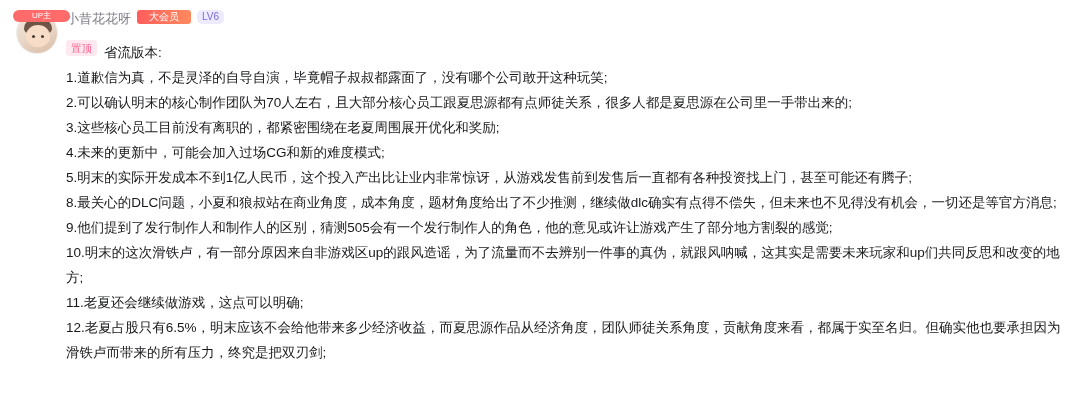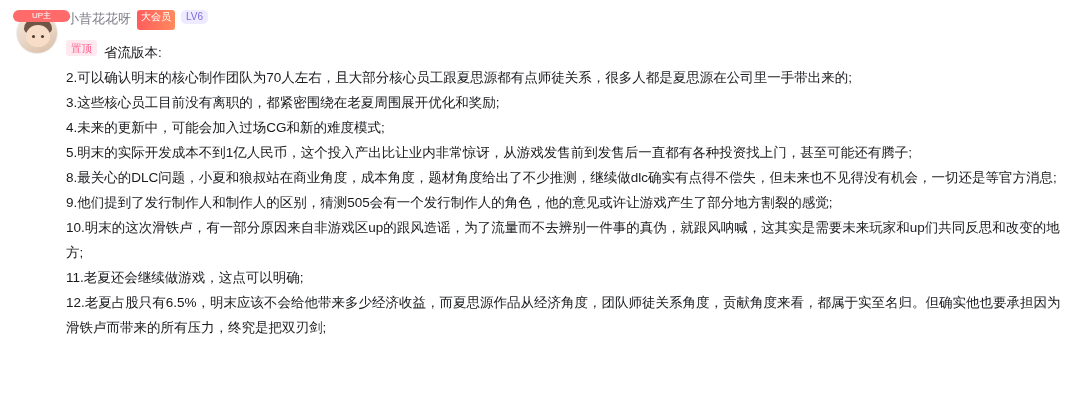--- a/index.html
+++ b/index.html
@@ -91,22 +91,22 @@
   }
   .user-name {
     font-size: 13px;
     color: #7a7a85;
     font-weight: 400;
   }
   .tag-red {
     display: inline-block;
     font-size: 10px;
     line-height: 14px;
-    height: 20px;
-    padding: 0 4px;
+    height: 14px;
+    padding: 0 12px;
     color: #ffffff;
     background: linear-gradient(90deg, #ff5d5d, #ff8a5d);
     border-radius: 3px;
   }
   .tag-level {
     display: inline-block;
     font-size: 10px;
     line-height: 14px;
     height: 14px;
     padding: 0 5px;
@@ -163,20 +163,21 @@
       <span class="user-name">小昔花花呀</span>
       <span class="tag-red">大会员</span>
       <span class="tag-level">LV6</span>
     </div>
 
     <div class="content">
       <div class="first-line">
         <span class="pin-badge">置顶</span>
         <span class="para">省流版本:</span>
       </div>
+      <p class="para">1.道歉信为真，不是灵泽的自导自演，毕竟帽子叔叔都露面了，没有哪个公司敢开这种玩笑;</p>
       <p class="para">2.可以确认明末的核心制作团队为70人左右，且大部分核心员工跟夏思源都有点师徒关系，很多人都是夏思源在公司里一手带出来的;</p>
       <p class="para">3.这些核心员工目前没有离职的，都紧密围绕在老夏周围展开优化和奖励;</p>
       <p class="para">4.未来的更新中，可能会加入过场CG和新的难度模式;</p>
       <p class="para">5.明末的实际开发成本不到1亿人民币，这个投入产出比让业内非常惊讶，从游戏发售前到发售后一直都有各种投资找上门，甚至可能还有腾子;</p>
       <p class="para">8.最关心的DLC问题，小夏和狼叔站在商业角度，成本角度，题材角度给出了不少推测，继续做dlc确实有点得不偿失，但未来也不见得没有机会，一切还是等官方消息;</p>
       <p class="para">9.他们提到了发行制作人和制作人的区别，猜测505会有一个发行制作人的角色，他的意见或许让游戏产生了部分地方割裂的感觉;</p>
       <p class="para">10.明末的这次滑铁卢，有一部分原因来自非游戏区up的跟风造谣，为了流量而不去辨别一件事的真伪，就跟风呐喊，这其实是需要未来玩家和up们共同反思和改变的地方;</p>
       <p class="para">11.老夏还会继续做游戏，这点可以明确;</p>
       <p class="para">12.老夏占股只有6.5%，明末应该不会给他带来多少经济收益，而夏思源作品从经济角度，团队师徒关系角度，贡献角度来看，都属于实至名归。但确实他也要承担因为滑铁卢而带来的所有压力，终究是把双刃剑;</p>
 

